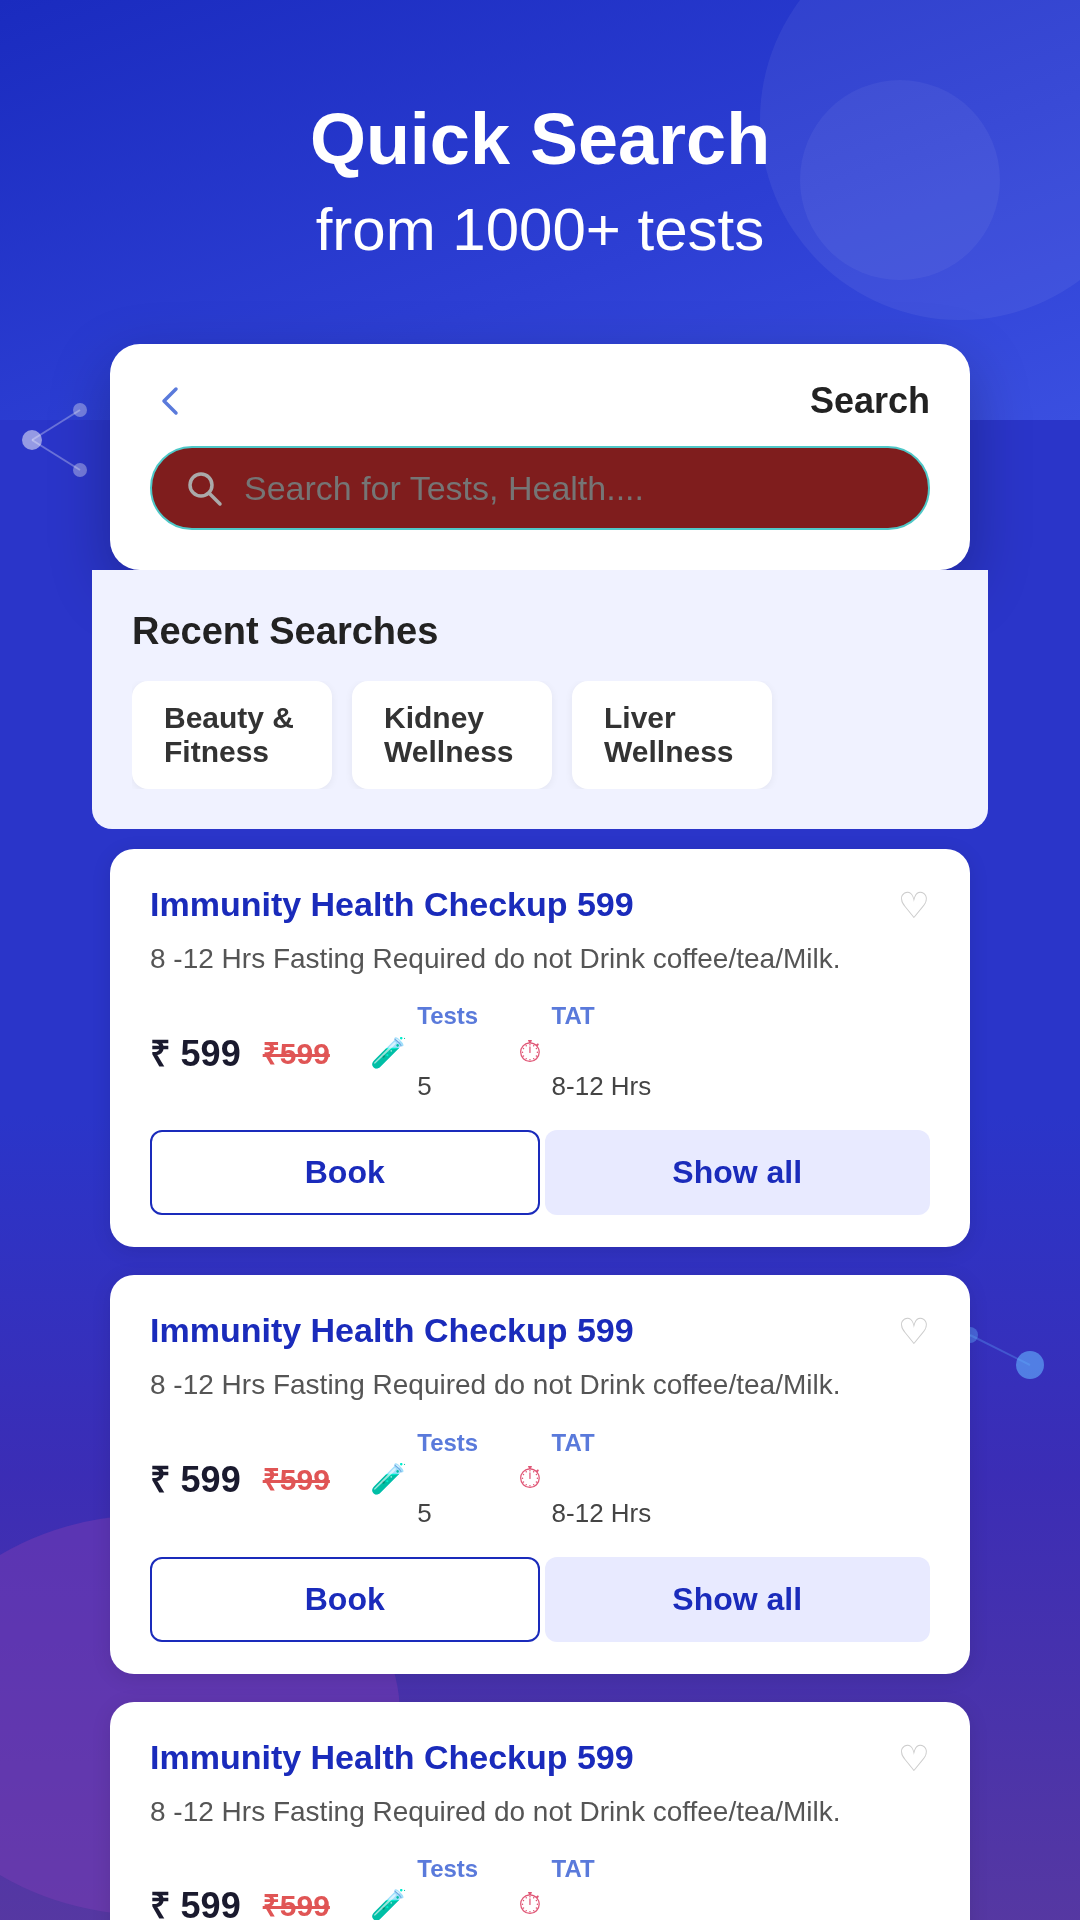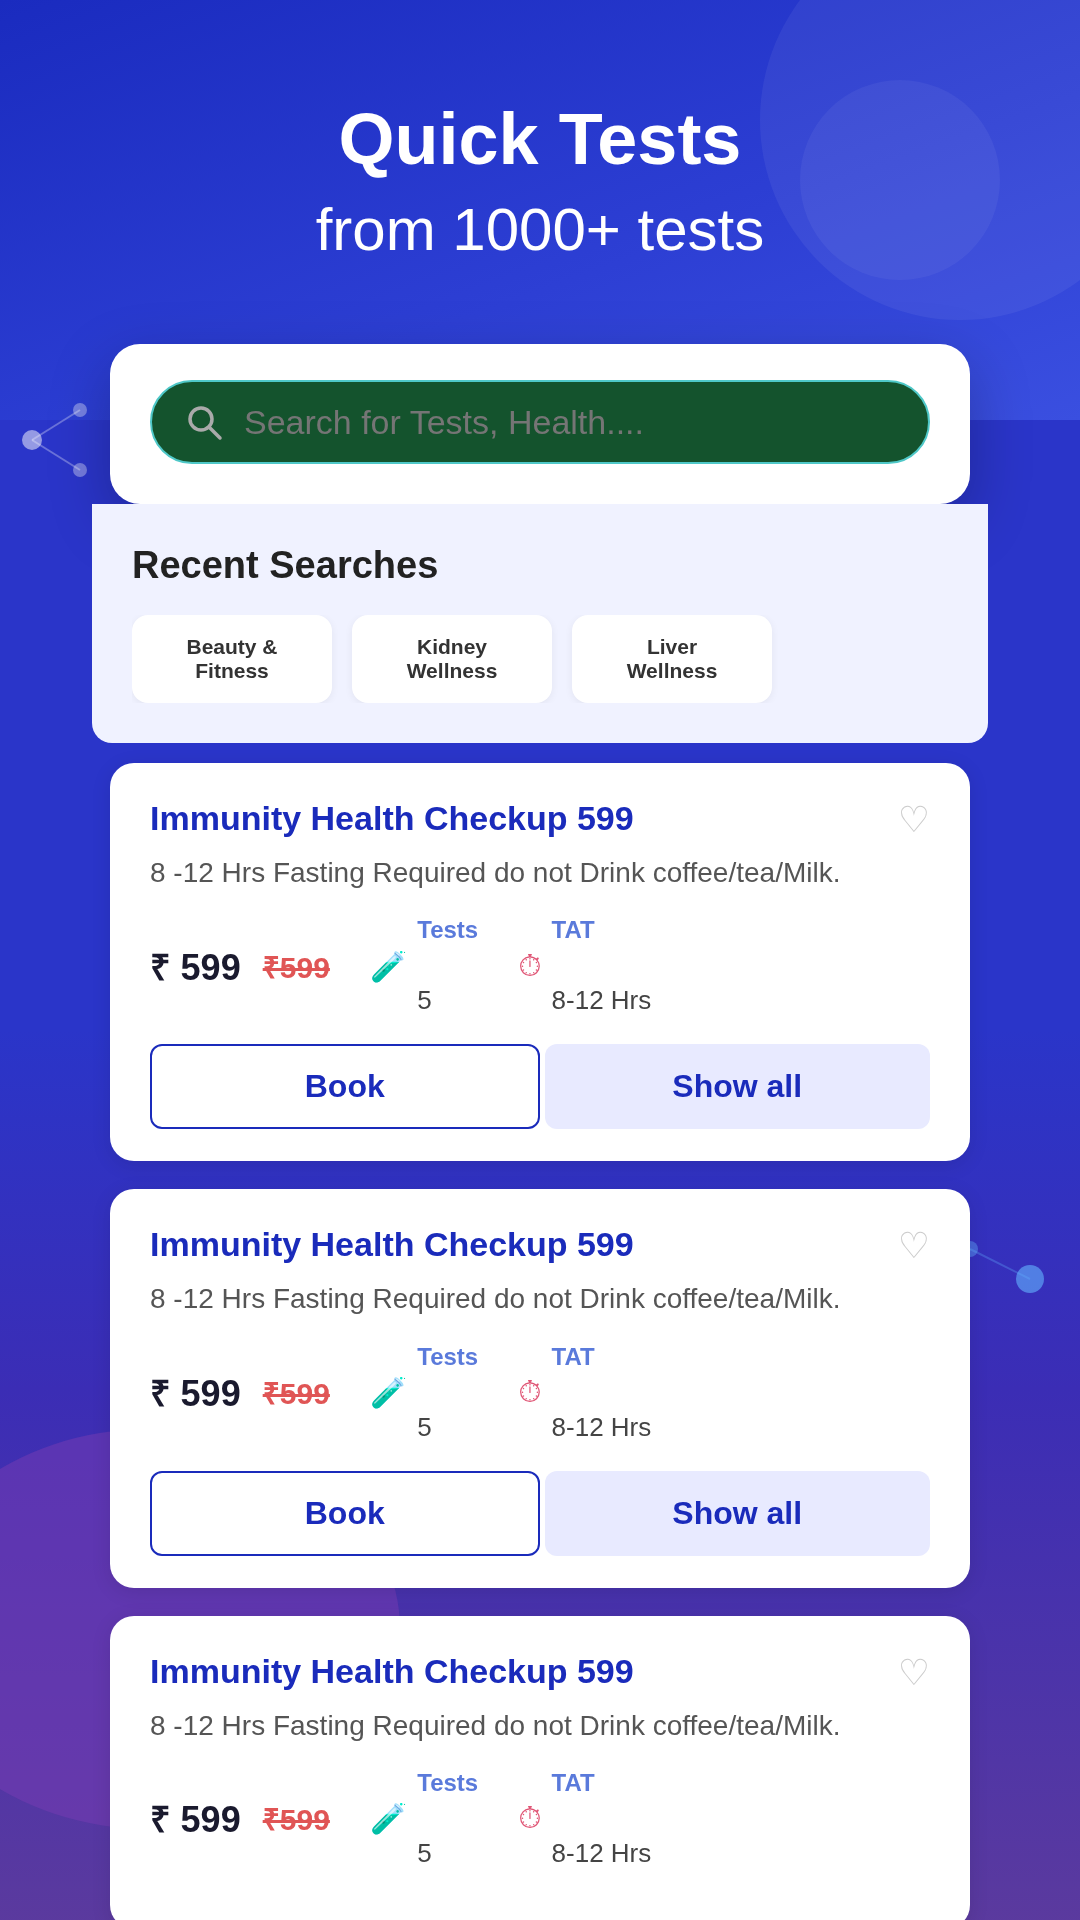--- a/index.html
+++ b/index.html
@@ -132,21 +132,21 @@
       font-weight: 600;
       color: #222222;
     }
 
     .search-input-wrapper {
       display: flex;
       align-items: center;
       border: 2.5px solid #4fc8c8;
       border-radius: 50px;
       padding: 18px 30px;
-      background: #14532d;
+      background: #7f1d1d;
       margin-bottom: 0;
     }
 
     .search-icon-wrap {
       margin-right: 18px;
       color: #aaaaaa;
       font-size: 40px;
       display: flex;
       align-items: center;
     }
@@ -180,25 +180,25 @@
       display: flex;
       gap: 20px;
       flex-wrap: nowrap;
       overflow: hidden;
     }
 
     .recent-tag {
       background: #ffffff;
       border-radius: 16px;
       padding: 20px 32px;
-      font-size: 21px;
+      font-size: 30px;
       font-weight: 600;
       color: #333333;
       white-space: nowrap;
-      text-align: center;
+      text-align: left;
       min-width: 200px;
       box-shadow: 0 2px 8px rgba(0,0,0,0.06);
       cursor: pointer;
     }
 
     
     .cards-section {
       width: 860px;
       display: flex;
       flex-direction: column;
@@ -347,25 +347,33 @@
   <circle cx="100" cy="50" r="14" fill="rgba(100,180,255,0.6)"></circle>
   <circle cx="40" cy="20" r="8" fill="rgba(100,180,255,0.4)"></circle>
   <circle cx="20" cy="70" r="6" fill="rgba(100,180,255,0.3)"></circle>
   <line x1="100" y1="50" x2="40" y2="20" stroke="rgba(100,180,255,0.3)" stroke-width="2"></line>
   <line x1="40" y1="20" x2="20" y2="70" stroke="rgba(100,180,255,0.3)" stroke-width="2"></line>
 </svg>
 
 <div class="content">
 
   <div class="hero-section">
-    <h1 class="hero-title">Quick Tests</h1>
+    <h1 class="hero-title">Quick Search</h1>
     <p class="hero-subtitle">from 1000+ tests</p>
   </div>
 
   <div class="search-card">
+    <div class="search-card-header">
+      <div class="back-btn">
+        <svg width="40" height="40" viewBox="0 0 40 40">
+          <polyline points="26,8 14,20 26,32" fill="none" stroke="#5a7adb" stroke-width="3.5" stroke-linecap="round" stroke-linejoin="round"></polyline>
+        </svg>
+      </div>
+      <span class="search-label">Search</span>
+    </div>
 
     <div class="search-input-wrapper">
       <div class="search-icon-wrap">
         <svg width="44" height="44" viewBox="0 0 44 44">
           <circle cx="19" cy="19" r="11" fill="none" stroke="#aaaaaa" stroke-width="3.5"></circle>
           <line x1="27" y1="27" x2="38" y2="38" stroke="#aaaaaa" stroke-width="3.5" stroke-linecap="round"></line>
         </svg>
       </div>
       <input class="search-input" type="text" placeholder="Search for Tests, Health...." style="">
     </div>

